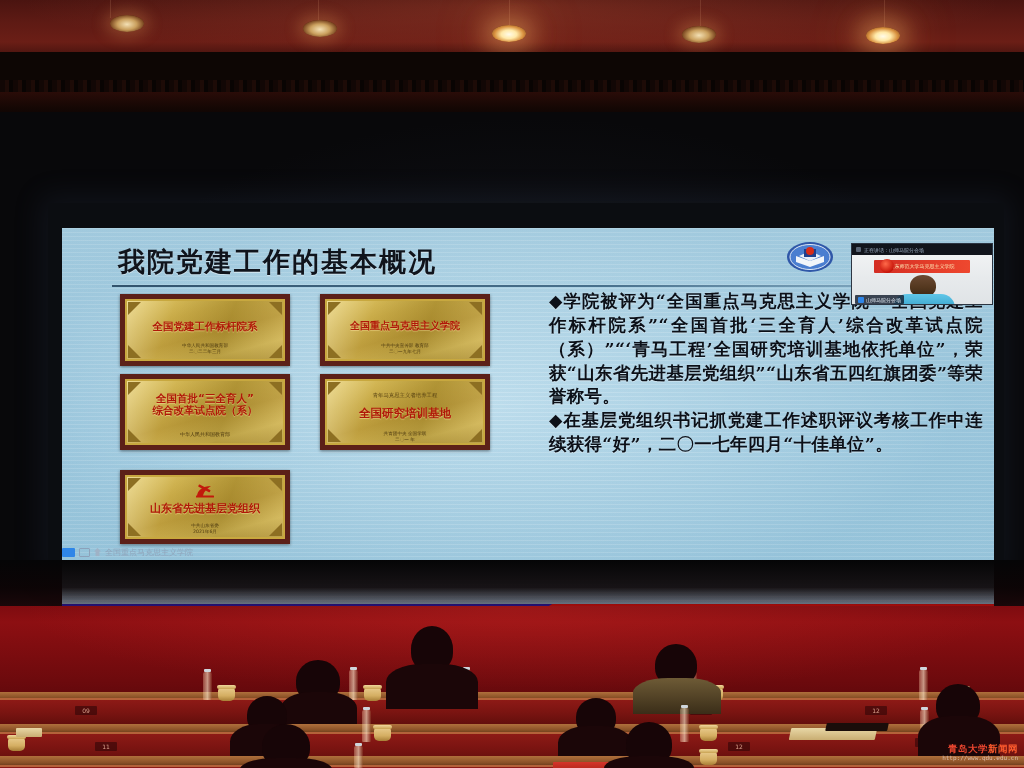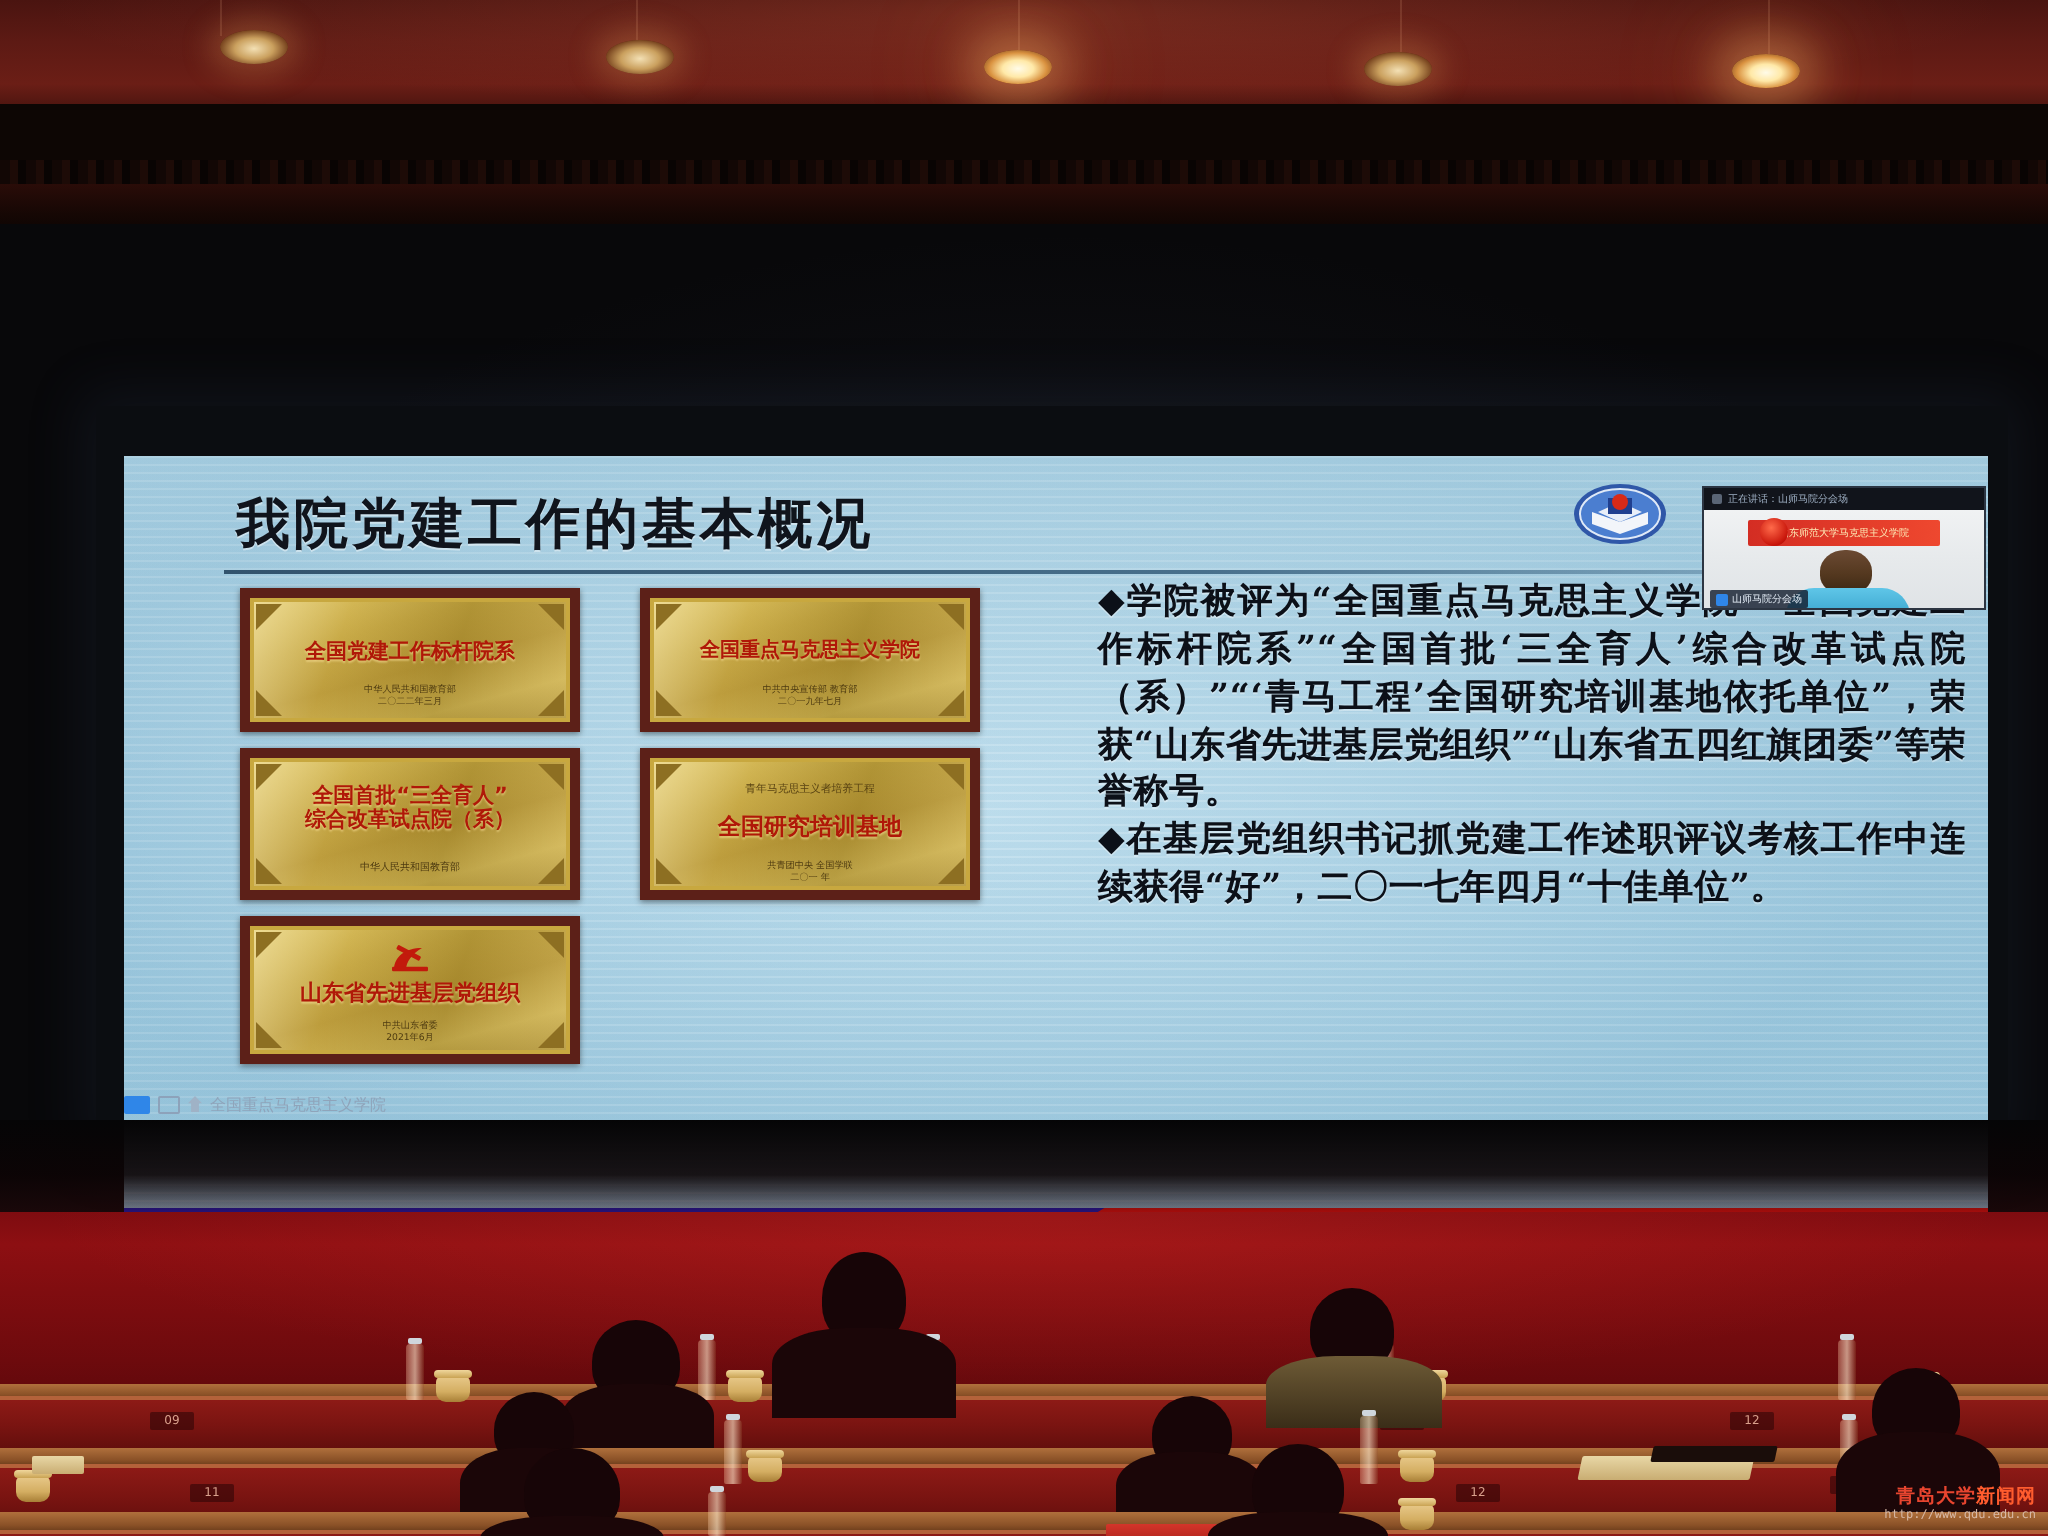--- a/index.html
+++ b/index.html
@@ -227,21 +227,21 @@
         <div class="plaque-shine"></div>
         <div class="corner c-tl"></div>
         <div class="corner c-tr"></div>
         <div class="corner c-bl"></div>
         <div class="corner c-br"></div>
         <div class="plaque-main" style="top:13px;font-size:10.5px;white-space:pre-line;">全国首批“三全育人”
 综合改革试点院（系）</div>
         <div class="plaque-sub" style="top:52px;font-size:5px;white-space:pre-line;">中华人民共和国教育部</div>
       </div>
 
-      <div class="plaque" style="width:170px;height:74px;margin-top:8px;">
+      <div class="plaque" style="width:170px;height:74px;margin-top:20px;">
         <div class="plaque-face"></div>
         <div class="plaque-shine"></div>
         <div class="corner c-tl"></div>
         <div class="corner c-tr"></div>
         <div class="corner c-bl"></div>
         <div class="corner c-br"></div>
         <svg class="plaque-seal" viewBox="0 0 22 16" style="top:9px;width:22px;height:16px;">
           <path d="M3 13 C3 6 9 2 17 2 C12 5 9 9 9 13 Z" fill="#c21a0c"></path>
           <rect x="4" y="3" width="13" height="2.4" rx="0.6" fill="#c21a0c" transform="rotate(28 10 4)"></rect>
           <rect x="2" y="11.4" width="18" height="2.2" rx="0.6" fill="#c21a0c"></rect>

